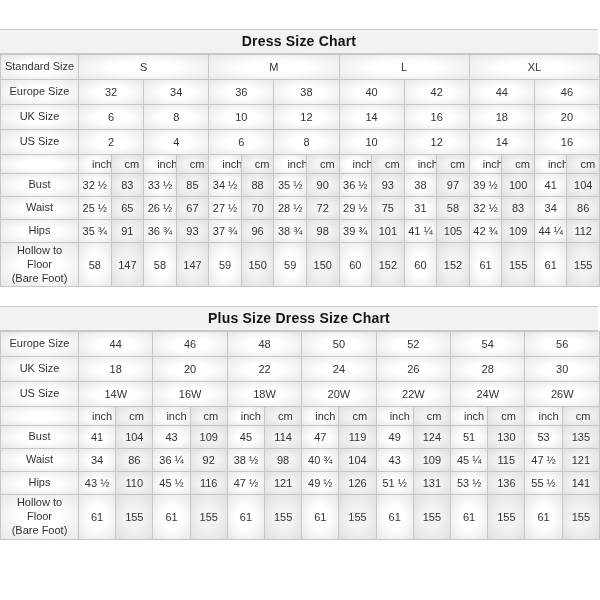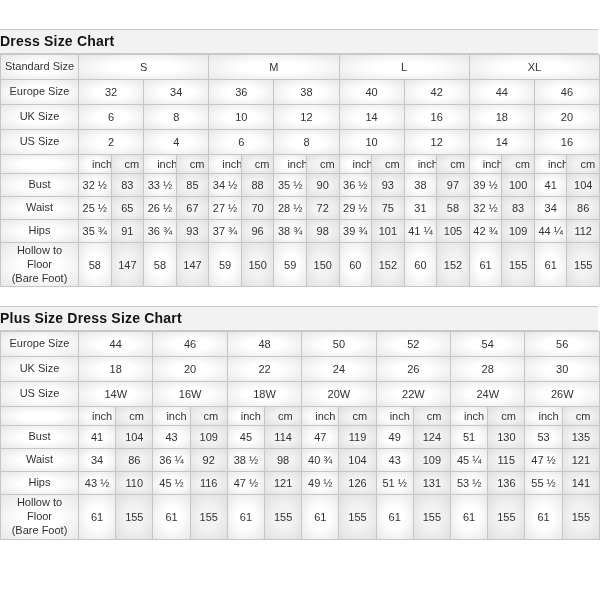--- a/index.html
+++ b/index.html
@@ -9,20 +9,21 @@
     overflow: hidden;
     font-family: "Liberation Sans", sans-serif;
     color: #333333;
   }
   .page { width: 600px; height: 600px; }
   .title-bar {
     width: 598px;
     border-top: 1px solid #c9c9c9;
     border-bottom: 1px solid #c9c9c9;
     background: #f2f2f2;
+    text-align: center;
     font-weight: bold;
     font-size: 14px;
     color: #141414;
     padding: 3px 0 4px 0;
     letter-spacing: 0.2px;
   }
   .title-bar.first { margin-top: 29px; }
   .title-bar.second { margin-top: 19px; }
   table.size-table {
     border-collapse: collapse;

